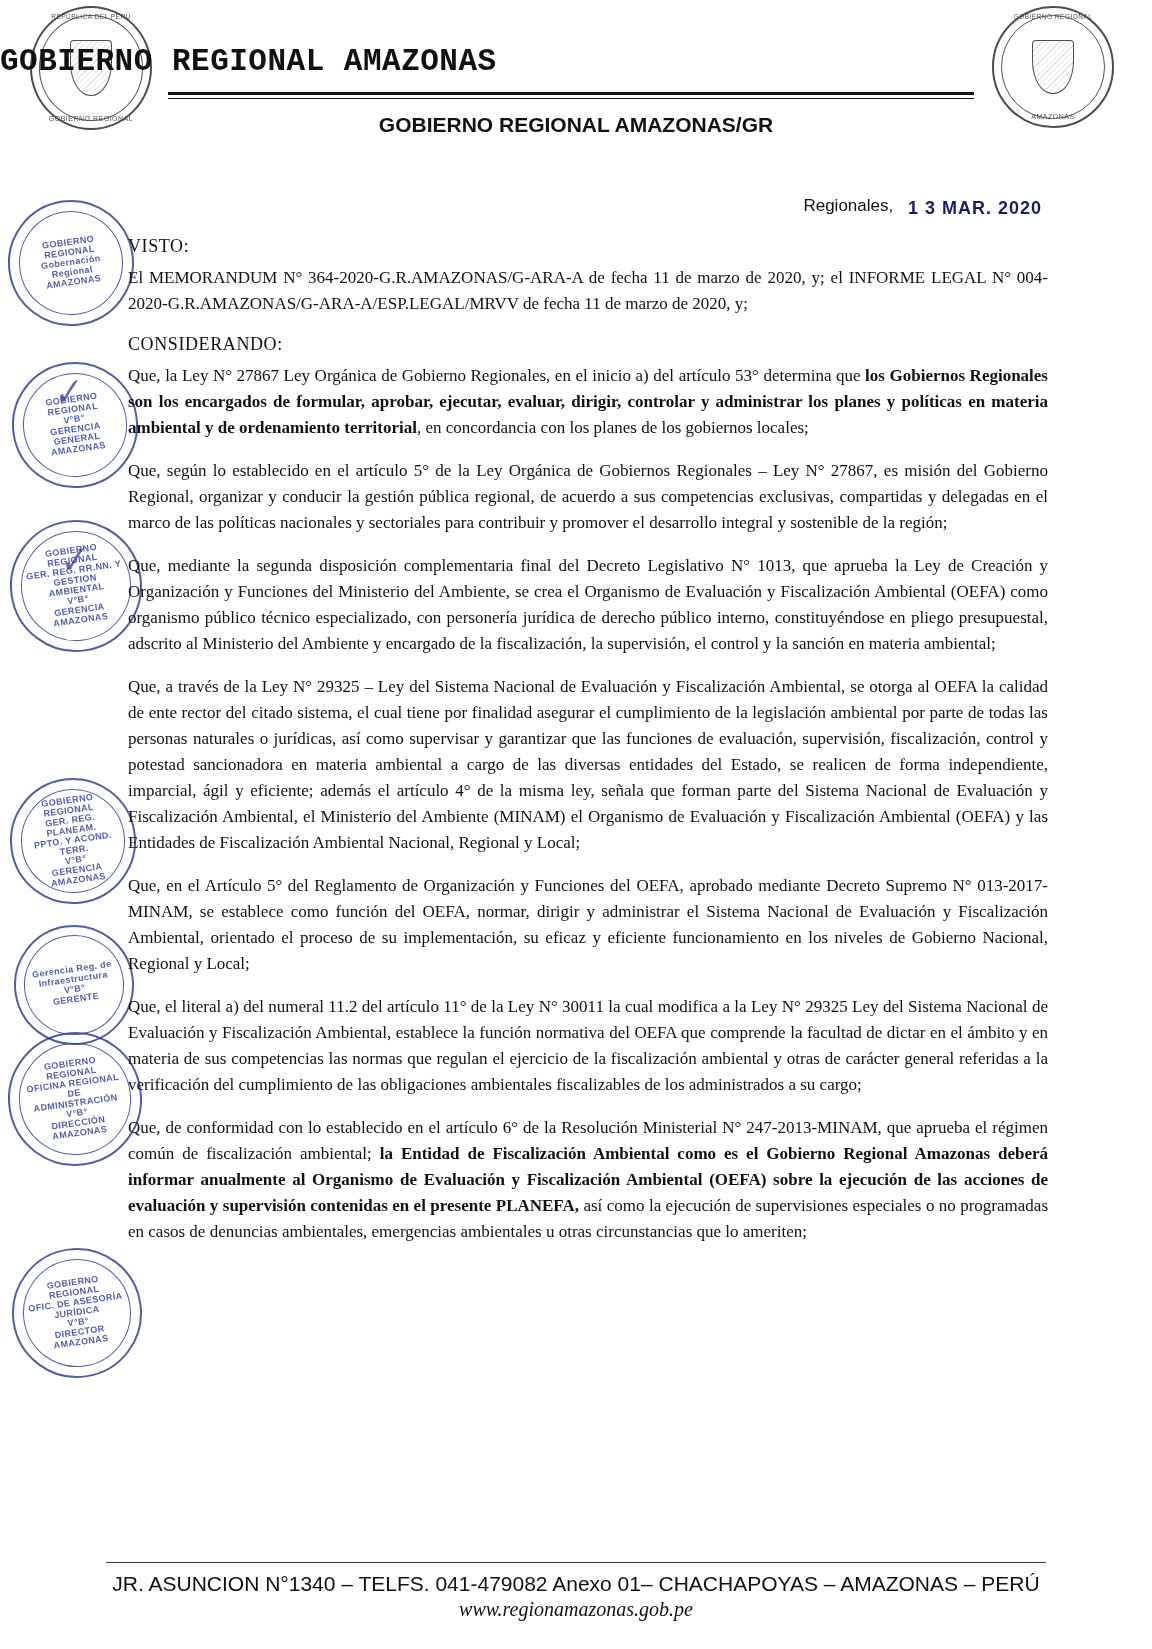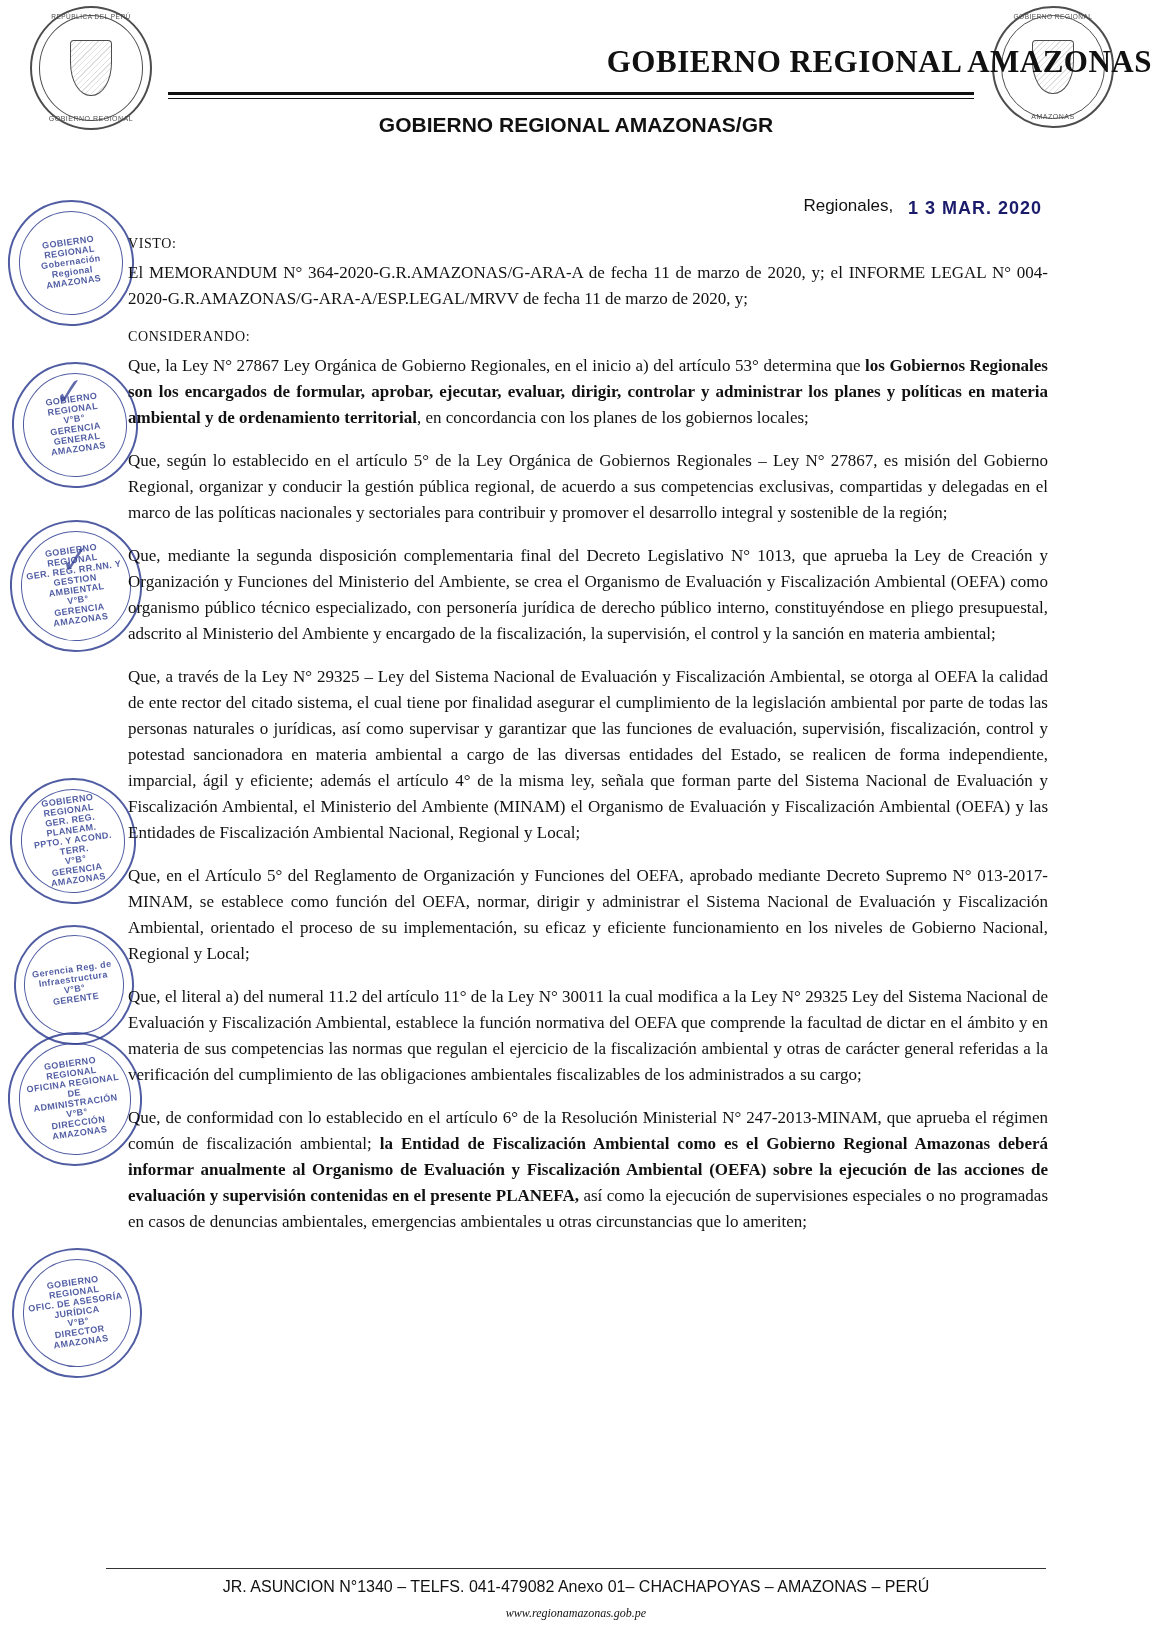--- a/index.html
+++ b/index.html
@@ -33,22 +33,22 @@
     right: 42px;
     top: 6px;
     width: 118px;
     height: 118px;
   }
   .title-main {
     position: absolute;
     left: 0;
     right: 0;
     top: 44px;
-    text-align: right;
-    font-family: Liberation Serif, serif;
+    text-align: left;
+    font-family: Liberation Mono, monospace;
     font-weight: bold;
     font-size: 31px;
     letter-spacing: 0.5px;
     color: #111;
   }
   .title-rule {
     position: absolute;
     left: 168px;
     right: 178px;
     top: 92px;
@@ -103,21 +103,21 @@
 
   
   .content {
     position: absolute;
     left: 128px;
     right: 104px;
     top: 236px;
   }
   .label {
     font-family: "Liberation Serif", serif;
-    font-size: 14px;
+    font-size: 18px;
     font-weight: normal;
     letter-spacing: 0.6px;
     margin: 0 0 8px 0;
   }
   .para {
     font-size: 17px;
     line-height: 26px;
     text-align: justify;
     margin: 0 0 17px 0;
   }
@@ -132,29 +132,29 @@
     text-align: center;
   }
   .footer-rule {
     width: 940px;
     margin: 0 auto 9px auto;
     height: 1px;
     background: #333;
   }
   .footer-line1 {
     font-family: "Liberation Sans", sans-serif;
-    font-size: 16px;
+    font-size: 21px;
     color: #111;
   }
   .footer-line2 {
     font-family: "Liberation Serif", serif;
     font-style: italic;
-    font-size: 12px;
+    font-size: 20px;
     color: #111;
-    margin-top: 10px;
+    margin-top: 2px;
   }
 
   
   .stamp {
     position: absolute;
     border-radius: 50%;
     border: 2px solid #2b3a8f;
     color: #2b3a8f;
     opacity: .82;
     display: flex;

